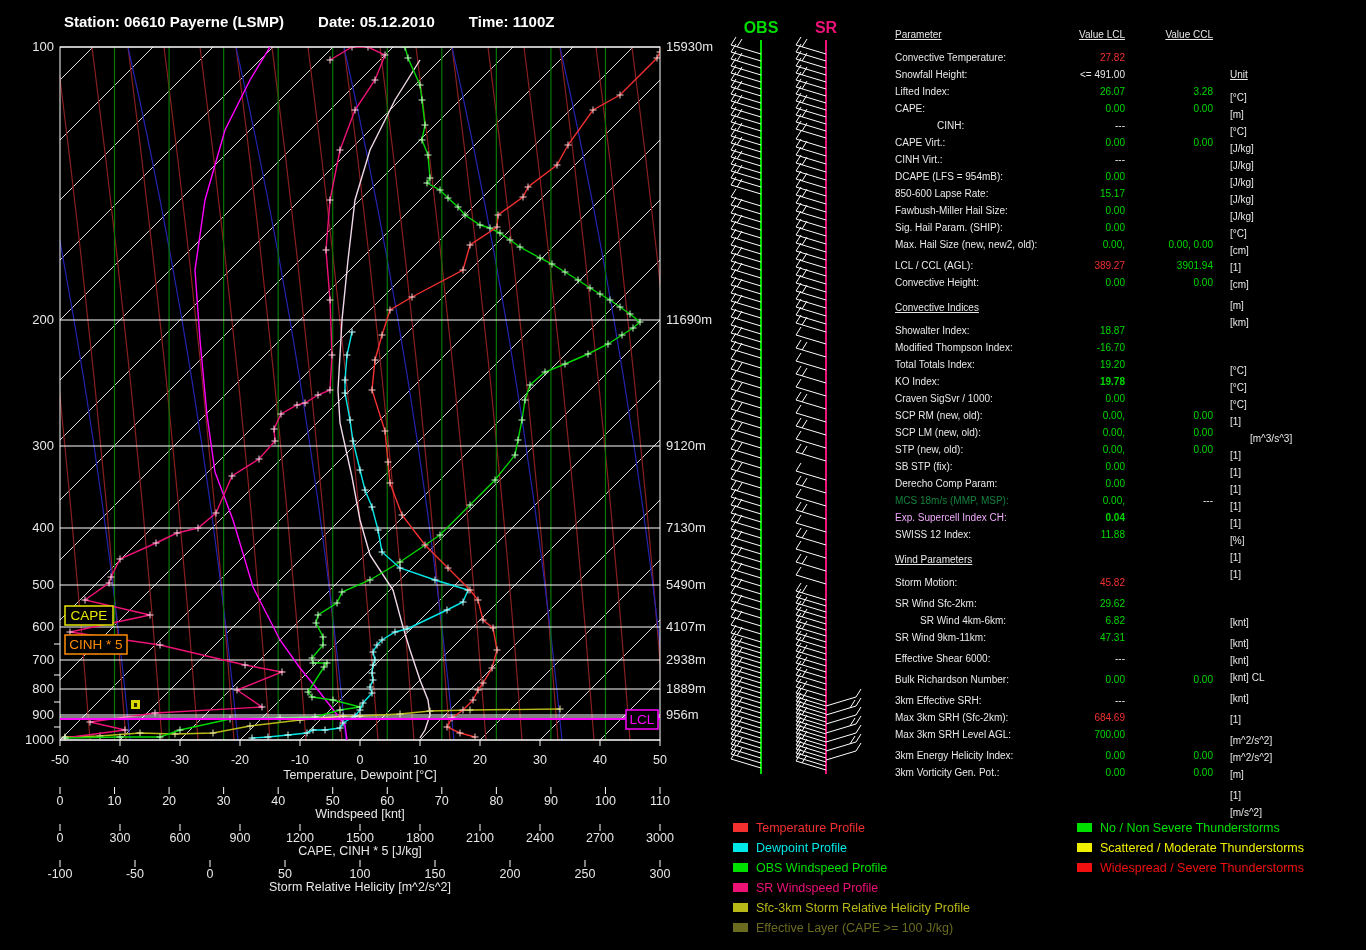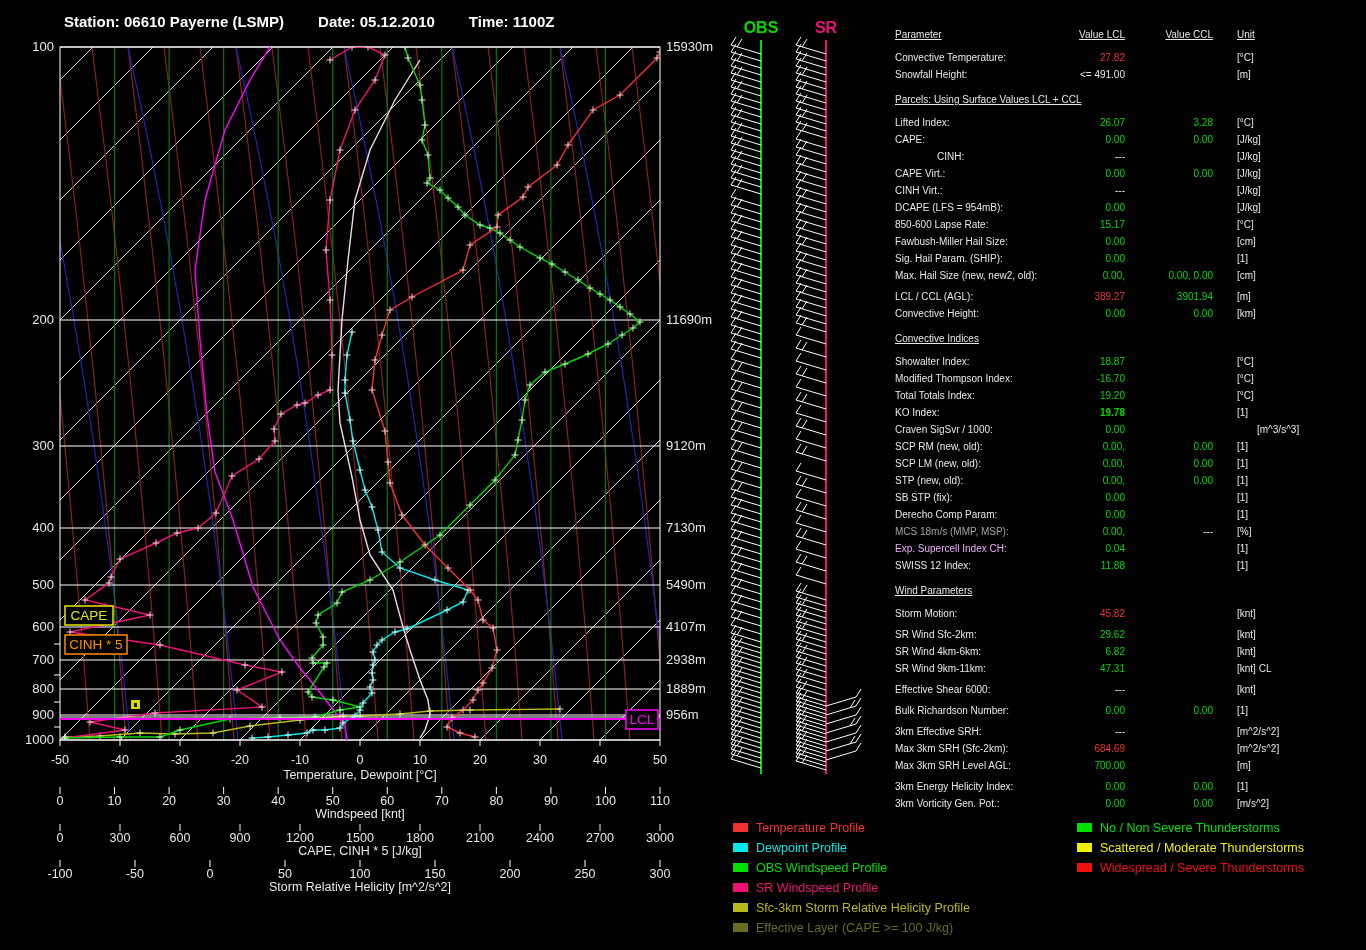--- a/index.html
+++ b/index.html
@@ -10,21 +10,21 @@
   #title-bar span{margin-right:34px;}
   
   #param-table{position:absolute;left:895px;top:26px;width:471px;font-size:10px;line-height:17px;}
   .t-head{position:relative;height:17px;margin-bottom:6px;}
   .t-row{position:relative;height:17px;white-space:nowrap;}
   .t-row.gap{margin-top:4px;}
   .t-sect{margin-top:8px;height:23px;text-decoration:underline;color:#e8e8e8;white-space:nowrap;}
   .c-lab{position:absolute;left:0;}
   .c-v1{position:absolute;right:241px;}
   .c-v2{position:absolute;right:153px;}
-  .c-unit{position:absolute;left:342px;}
+  .c-unit{position:absolute;left:335px;margin-top:40px;}
   .u{text-decoration:underline;}
   
   .legend{position:absolute;font-size:12.5px;}
   #legend-left{left:733px;top:821px;}
   #legend-right{left:1077px;top:821px;}
   .leg-item{height:20px;white-space:nowrap;}
   .leg-swatch{display:inline-block;width:15px;height:9px;margin-right:8px;}
 </style>
 </head>
 <body>
@@ -1197,21 +1197,20 @@
         <div class="t-row">
           <span class="c-lab" style="color: rgb(232, 232, 232);">Convective Temperature:</span>
           <span class="c-v1" style="color: rgb(242, 48, 48);">27.82</span>
           <span class="c-unit" style="color: rgb(232, 232, 232);">[°C]</span>
         </div>
         <div class="t-row">
           <span class="c-lab" style="color: rgb(232, 232, 232);">Snowfall Height:</span>
           <span class="c-v1" style="color: rgb(232, 232, 232);">&lt;= 491.00</span>
           <span class="c-unit" style="color: rgb(232, 232, 232);">[m]</span>
         </div>
-        <div class="t-sect">Parcels: Using Surface Values LCL + CCL</div>
         <div class="t-row">
           <span class="c-lab" style="color: rgb(232, 232, 232);">Lifted Index:</span>
           <span class="c-v1" style="color: rgb(0, 216, 0);">26.07</span>
           <span class="c-v2" style="color: rgb(0, 216, 0);">3.28</span>
           <span class="c-unit" style="color: rgb(232, 232, 232);">[°C]</span>
         </div>
         <div class="t-row">
           <span class="c-lab" style="color: rgb(232, 232, 232);">CAPE:</span>
           <span class="c-v1" style="color: rgb(0, 216, 0);">0.00</span>
           <span class="c-v2" style="color: rgb(0, 216, 0);">0.00</span>
@@ -1319,48 +1318,48 @@
           <span class="c-lab" style="color: rgb(232, 232, 232);">SB STP (fix):</span>
           <span class="c-v1" style="color: rgb(0, 216, 0);">0.00</span>
           <span class="c-unit" style="color: rgb(232, 232, 232);">[1]</span>
         </div>
         <div class="t-row">
           <span class="c-lab" style="color: rgb(232, 232, 232);">Derecho Comp Param:</span>
           <span class="c-v1" style="color: rgb(0, 216, 0);">0.00</span>
           <span class="c-unit" style="color: rgb(232, 232, 232);">[1]</span>
         </div>
         <div class="t-row">
-          <span class="c-lab" style="color: #a3a3a3;">MCS 18m/s (MMP, MSP):</span>
+          <span class="c-lab" style="color: #15803d;">MCS 18m/s (MMP, MSP):</span>
           <span class="c-v1" style="color: rgb(0, 216, 0);">0.00,</span>
           <span class="c-v2" style="color: rgb(232, 232, 232);">---</span>
           <span class="c-unit" style="color: rgb(232, 232, 232);">[%]</span>
         </div>
         <div class="t-row">
           <span class="c-lab" style="color: #f0abfc;">Exp. Supercell Index CH:</span>
-          <span class="c-v1" style="color: rgb(0, 216, 0);">0.04</span>
+          <span class="c-v1" style="color: rgb(0, 216, 0); font-weight: bold;">0.04</span>
           <span class="c-unit" style="color: rgb(232, 232, 232);">[1]</span>
         </div>
         <div class="t-row">
           <span class="c-lab" style="color: rgb(232, 232, 232);">SWISS 12 Index:</span>
           <span class="c-v1" style="color: rgb(0, 216, 0);">11.88</span>
           <span class="c-unit" style="color: rgb(232, 232, 232);">[1]</span>
         </div>
         <div class="t-sect">Wind Parameters</div>
         <div class="t-row">
           <span class="c-lab" style="color: rgb(232, 232, 232);">Storm Motion:</span>
           <span class="c-v1" style="color: rgb(242, 48, 48);">45.82</span>
           <span class="c-unit" style="color: rgb(232, 232, 232);">[knt]</span>
         </div>
         <div class="t-row gap">
           <span class="c-lab" style="color: rgb(232, 232, 232);">SR Wind Sfc-2km:</span>
           <span class="c-v1" style="color: rgb(0, 216, 0);">29.62</span>
           <span class="c-unit" style="color: rgb(232, 232, 232);">[knt]</span>
         </div>
         <div class="t-row">
-          <span class="c-lab" style="color: rgb(232, 232, 232);">SR Wind 4km-6km:</span>
+          <span class="c-lab" style="color: rgb(232, 232, 232); margin-left: 25px;">SR Wind 4km-6km:</span>
           <span class="c-v1" style="color: rgb(0, 216, 0);">6.82</span>
           <span class="c-unit" style="color: rgb(232, 232, 232);">[knt]</span>
         </div>
         <div class="t-row">
           <span class="c-lab" style="color: rgb(232, 232, 232);">SR Wind 9km-11km:</span>
           <span class="c-v1" style="color: rgb(0, 216, 0);">47.31</span>
           <span class="c-unit" style="color: rgb(232, 232, 232);">[knt]  CL</span>
         </div>
         <div class="t-row gap">
           <span class="c-lab" style="color: rgb(232, 232, 232);">Effective Shear 6000:</span>

